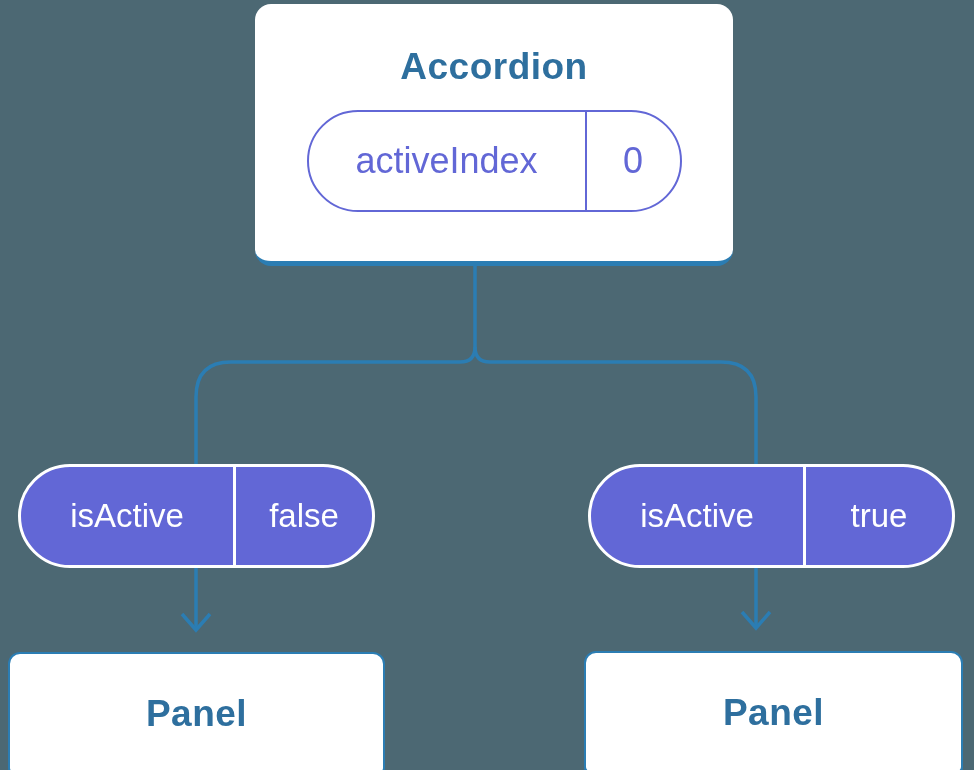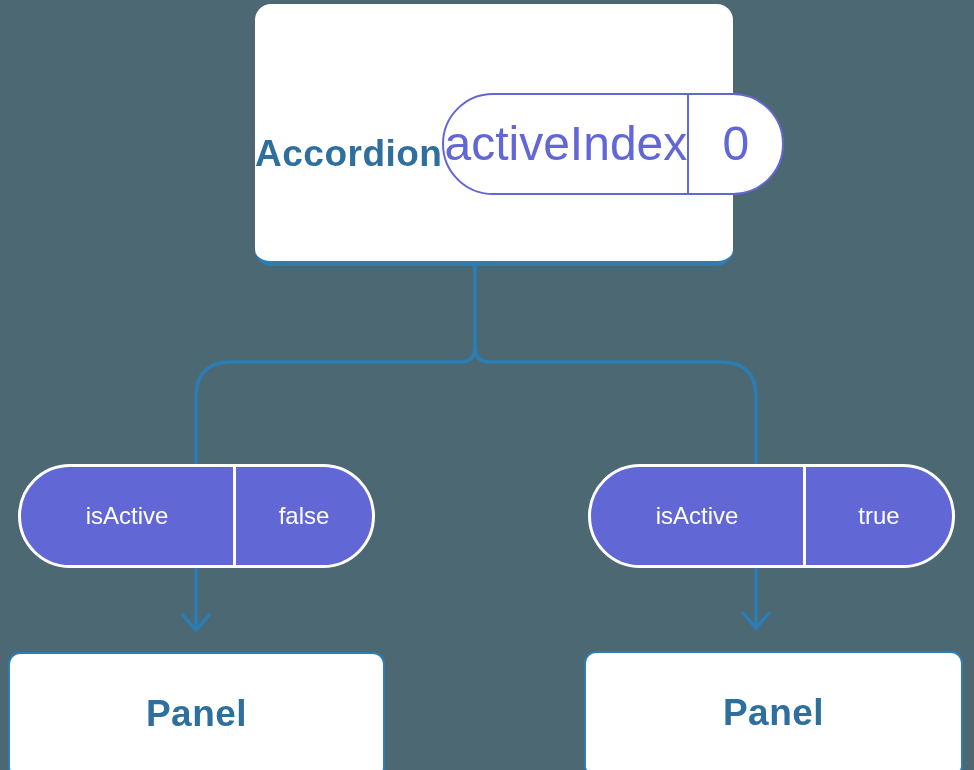--- a/index.html
+++ b/index.html
@@ -22,52 +22,52 @@
   svg.connectors{position:absolute;left:0;top:0;width:974px;height:770px;z-index:1;}
   svg.connectors path{fill:none;stroke:var(--line);stroke-width:3.5;}
 
   
   .card{
     position:absolute;left:255px;top:4px;width:478px;height:262px;
     background:var(--white);
     border-radius:16px;
     border-bottom:5px solid var(--line);
     z-index:2;
-    display:flex;flex-direction:row;align-items:center;
+    display:flex;flex-direction:column;align-items:center;
   }
   .card-title{
     margin-top:42px;
     font-size:37px;font-weight:700;letter-spacing:.5px;
     color:var(--heading);
   }
   
   .prop-pill{
     margin-top:22px;
     width:375px;height:102px;
     border:2px solid var(--purple);
     border-radius:52px;
     display:flex;align-items:stretch;
     background:var(--white);
     color:var(--purple);
-    font-size:48px;
+    font-size:36px;
   }
   .prop-pill .cell-name{flex:1;display:flex;align-items:center;justify-content:center;}
   .prop-pill .divider{width:2px;background:var(--purple);}
   .prop-pill .cell-value{width:93px;display:flex;align-items:center;justify-content:center;}
 
   
   .state-pill{
     position:absolute;
     width:357px;height:104px;
     background:var(--purple);
     border:3px solid var(--white);
     border-radius:54px;
     display:flex;align-items:stretch;
     color:var(--white);
-    font-size:24px;
+    font-size:33px;
     z-index:2;
   }
   .state-pill .cell-name{width:212px;display:flex;align-items:center;justify-content:center;}
   .state-pill .divider{width:3px;background:var(--white);}
   .state-pill .cell-value{flex:1;display:flex;align-items:center;justify-content:center;}
   .state-pill.left{left:18px;top:464px;}
   .state-pill.right{left:588px;top:464px;width:367px;}
 
   
   .panel{

